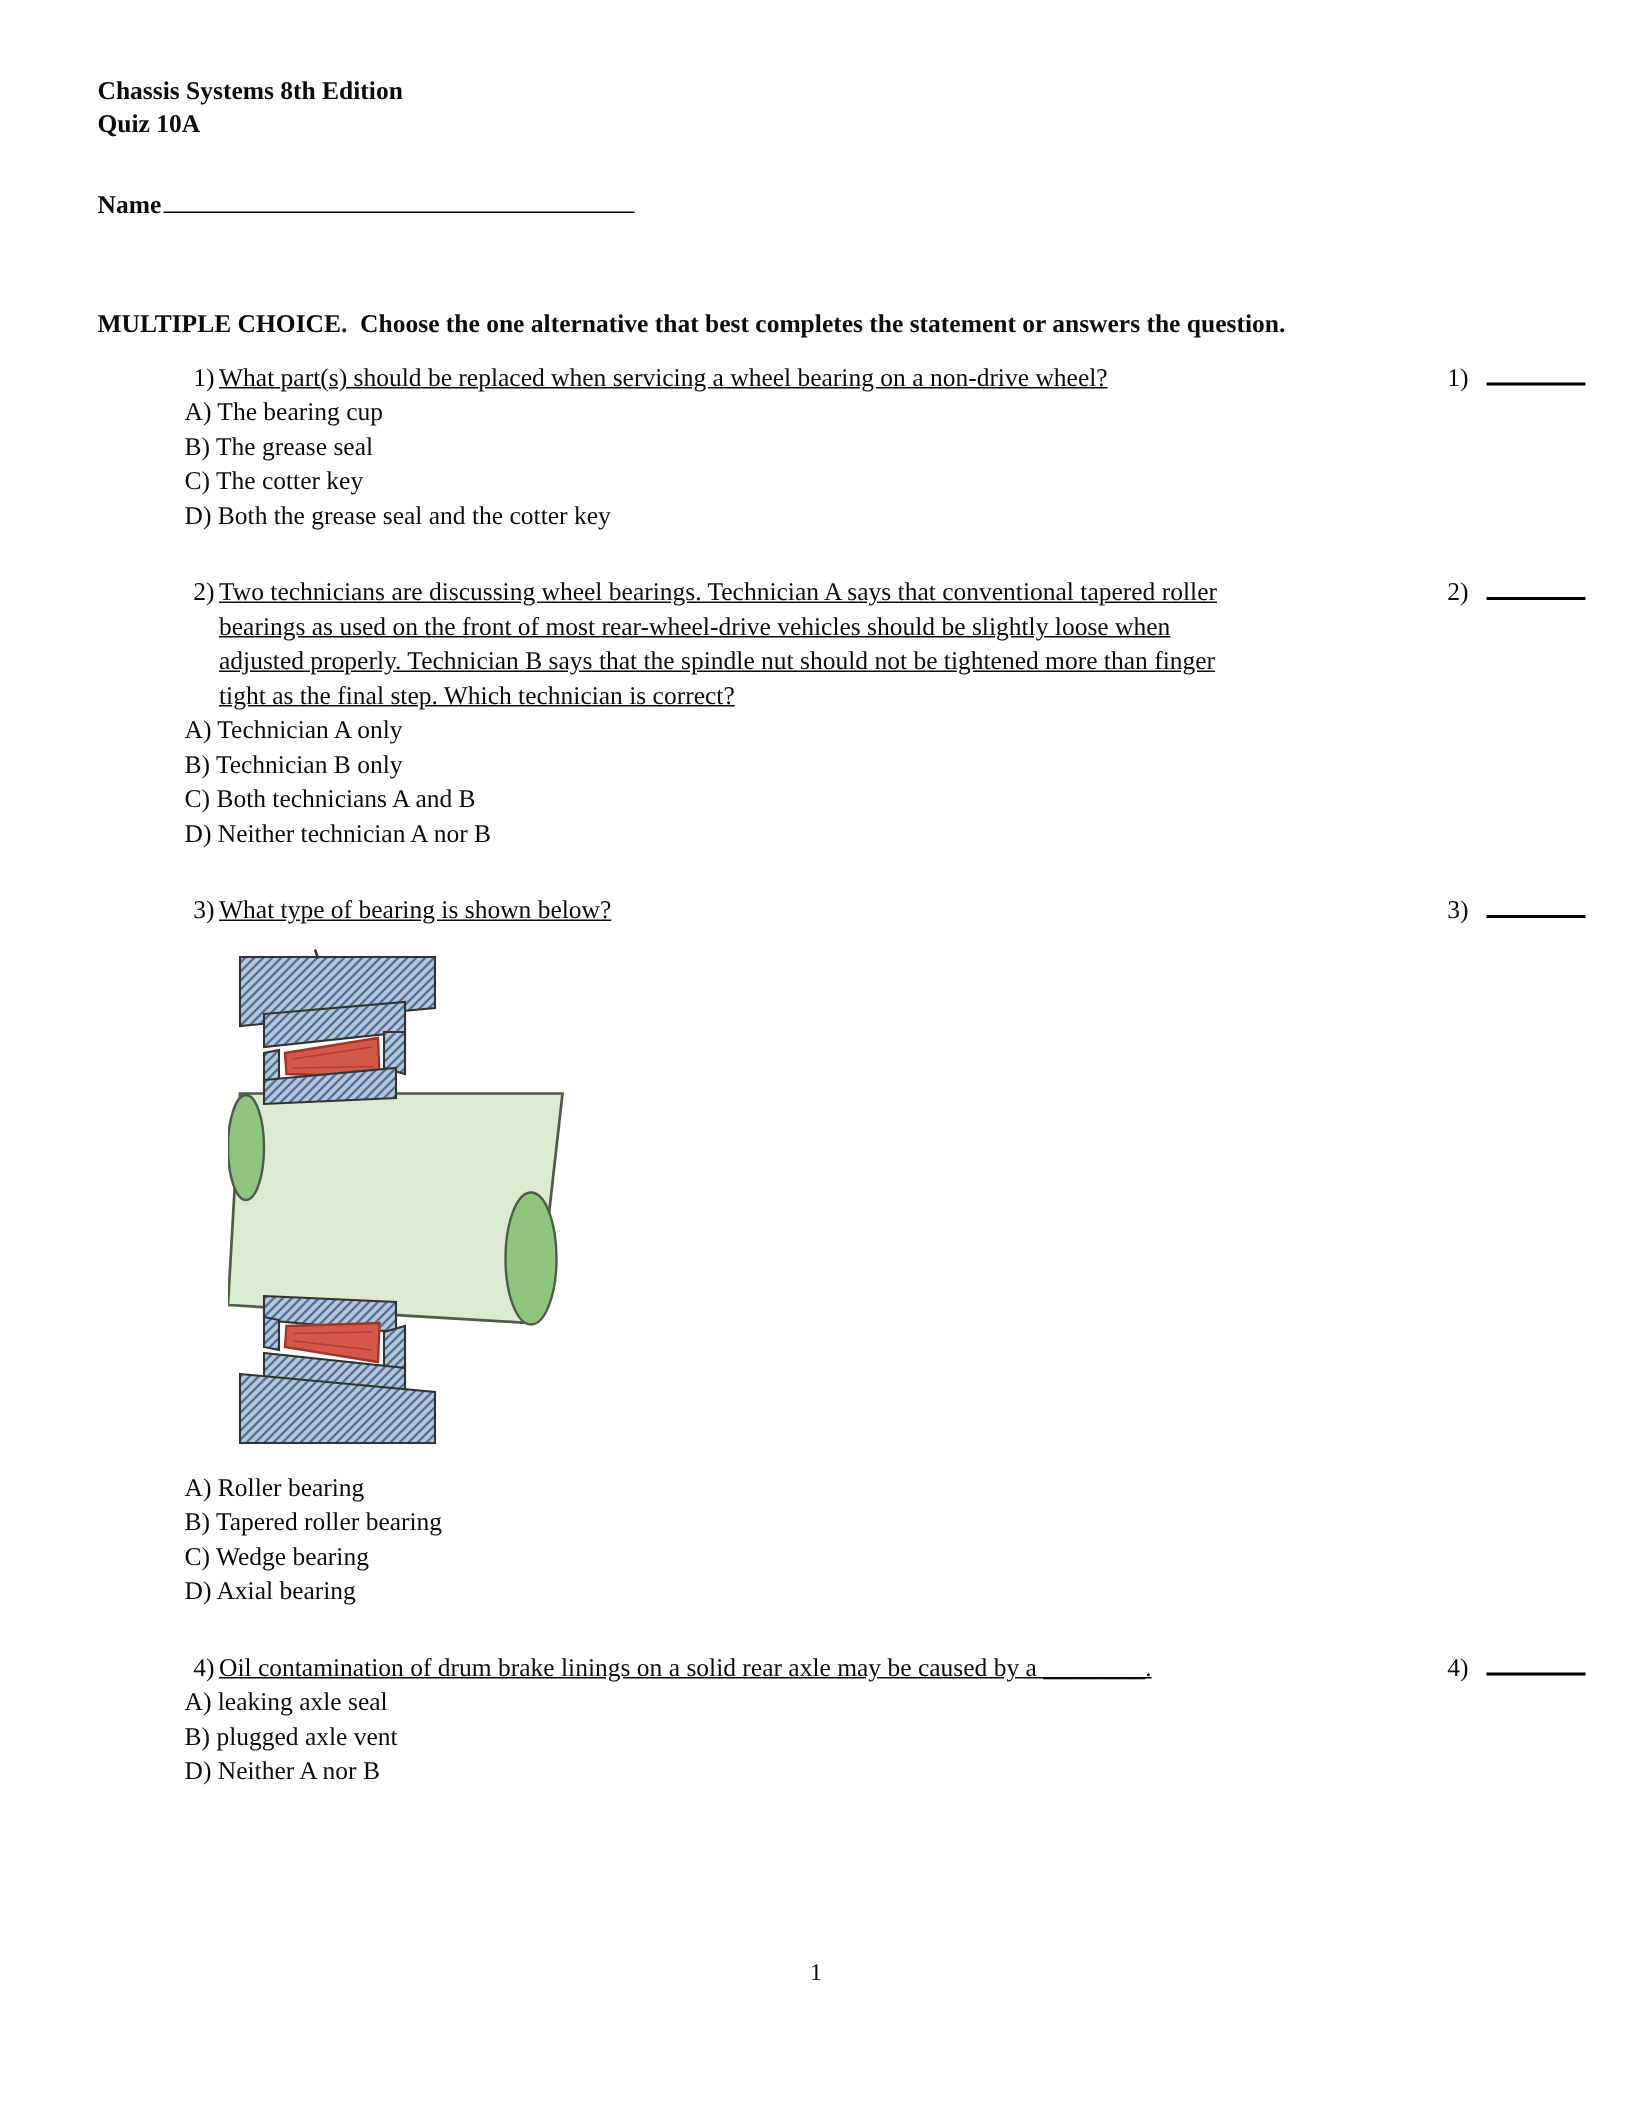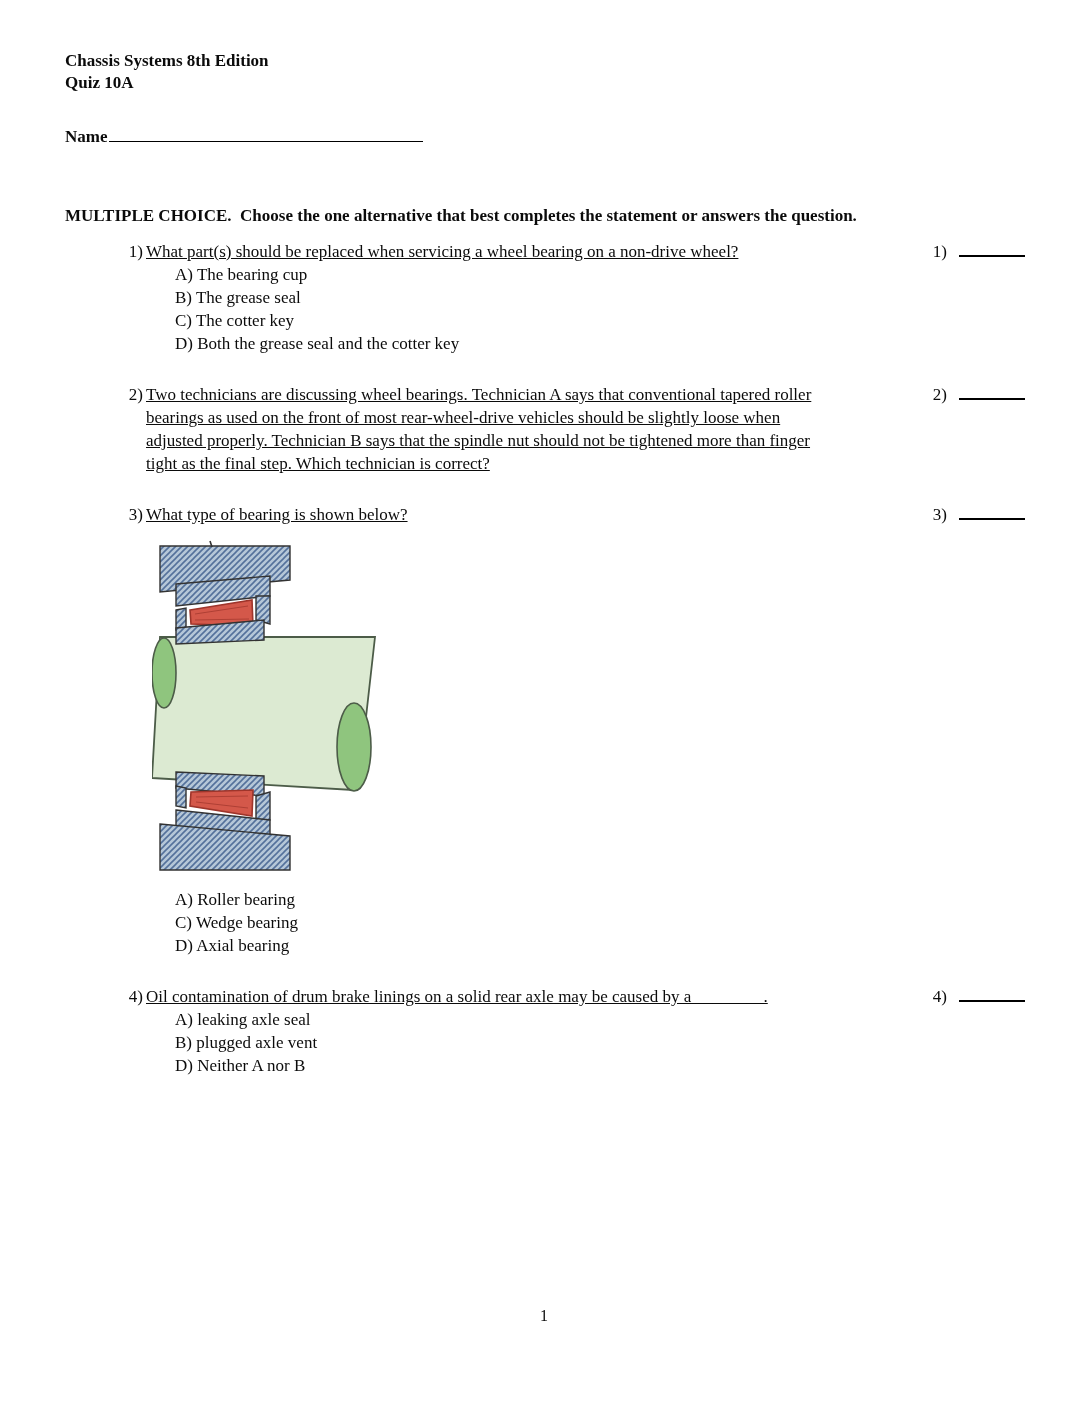--- a/index.html
+++ b/index.html
@@ -4,36 +4,36 @@
 <style>
   html,body{margin:0;padding:0;background:#ffffff;}
   body{
     width:1088px;height:1408px;position:relative;
     font-family:"Liberation Serif","DejaVu Serif",serif;
     color:#0b0b0b;font-size:17px;line-height:23px;
     -webkit-font-smoothing:antialiased;
   }
   .page{
     position:absolute;inset:0;
-    padding:50px 63px 0 65px;box-sizing:border-box;
+    padding:50px 31px 0 65px;box-sizing:border-box;
   }
   .hdr-line{line-height:22px;font-weight:600;}
   .name-row{margin-top:30px;font-weight:600;}
   .name-line{
     display:inline-block;width:314px;height:17px;
     border-bottom:1.5px solid #000;margin-left:2px;vertical-align:baseline;
   }
   .instructions{margin-top:56px;font-weight:bold;white-space:pre-wrap;}
   .question{display:flex;align-items:flex-start;margin-top:28px;}
   .question.first{margin-top:13px;}
   .q-body{width:772px;flex:0 0 auto;}
   .q-line{display:flex;align-items:flex-start;}
   .q-num{flex:0 0 78px;text-align:right;margin-right:3px;}
   .q-text{flex:1;max-width:745px;text-decoration:underline;}
-  .choices{margin-left:110px;}
+  .choices{margin-left:58px;}
   .choice{height:23px;}
   .q-ans{margin-left:auto;white-space:nowrap;display:flex;align-items:flex-start;}
   .ans-num{display:inline-block;}
   .ans-blank{
     display:inline-block;width:66px;height:15px;
     border-bottom:2px solid #000;margin-left:12px;
   }
   .figure-wrap{margin:14px 0 14px 87px;width:230px;height:334px;}
   .footer{position:absolute;top:1304px;left:0;width:100%;text-align:center;font-size:16px;}
 </style>
@@ -69,20 +69,26 @@
       <span class="ans-blank"></span>
     </div>
   </div>
 
   <div class="question">
     <div class="q-body">
       <div class="q-line">
         <span class="q-num">2)</span>
         <div class="q-text">Two technicians are discussing wheel bearings. Technician A says that conventional tapered roller bearings as used on the front of most rear-wheel-drive vehicles should be slightly loose when adjusted properly. Technician B says that the spindle nut should not be tightened more than finger tight as the final step. Which technician is correct?</div>
       </div>
+      <div class="choices">
+        <div class="choice">A) Technician A only</div>
+        <div class="choice">B) Technician B only</div>
+        <div class="choice">C) Both technicians A and B</div>
+        <div class="choice">D) Neither technician A nor B</div>
+      </div>
     </div>
     <div class="q-ans">
       <span class="ans-num">2)</span>
       <span class="ans-blank"></span>
     </div>
   </div>
 
   <div class="question">
     <div class="q-body">
       <div class="q-line">
@@ -117,20 +123,21 @@
           <polygon points="39,252 101,250 100,276 38,266" stroke-width="1.6" stroke="#9e352b" fill="#d4584a"></polygon>
           <path d="M44,257 L96,256 M44,262 L96,268" fill="none" stroke="#9e352b" stroke-width="1" opacity="0.7"></path>
           <polygon points="104,256 118,252 118,280 104,280" fill="url(#hatch)" stroke="#333" stroke-width="1.4"></polygon>
           <polygon points="24,270 118,280 118,300 24,292" fill="url(#hatch)" stroke="#333" stroke-width="1.4"></polygon>
           <polygon points="8,284 138,296 138,330 8,330" fill="url(#hatch)" stroke="#333" stroke-width="1.4"></polygon>
         </svg>
       </div>
 
       <div class="choices">
         <div class="choice">A) Roller bearing</div>
+        <div class="choice">B) Tapered roller bearing</div>
         <div class="choice">C) Wedge bearing</div>
         <div class="choice">D) Axial bearing</div>
       </div>
     </div>
     <div class="q-ans">
       <span class="ans-num">3)</span>
       <span class="ans-blank"></span>
     </div>
   </div>
 

